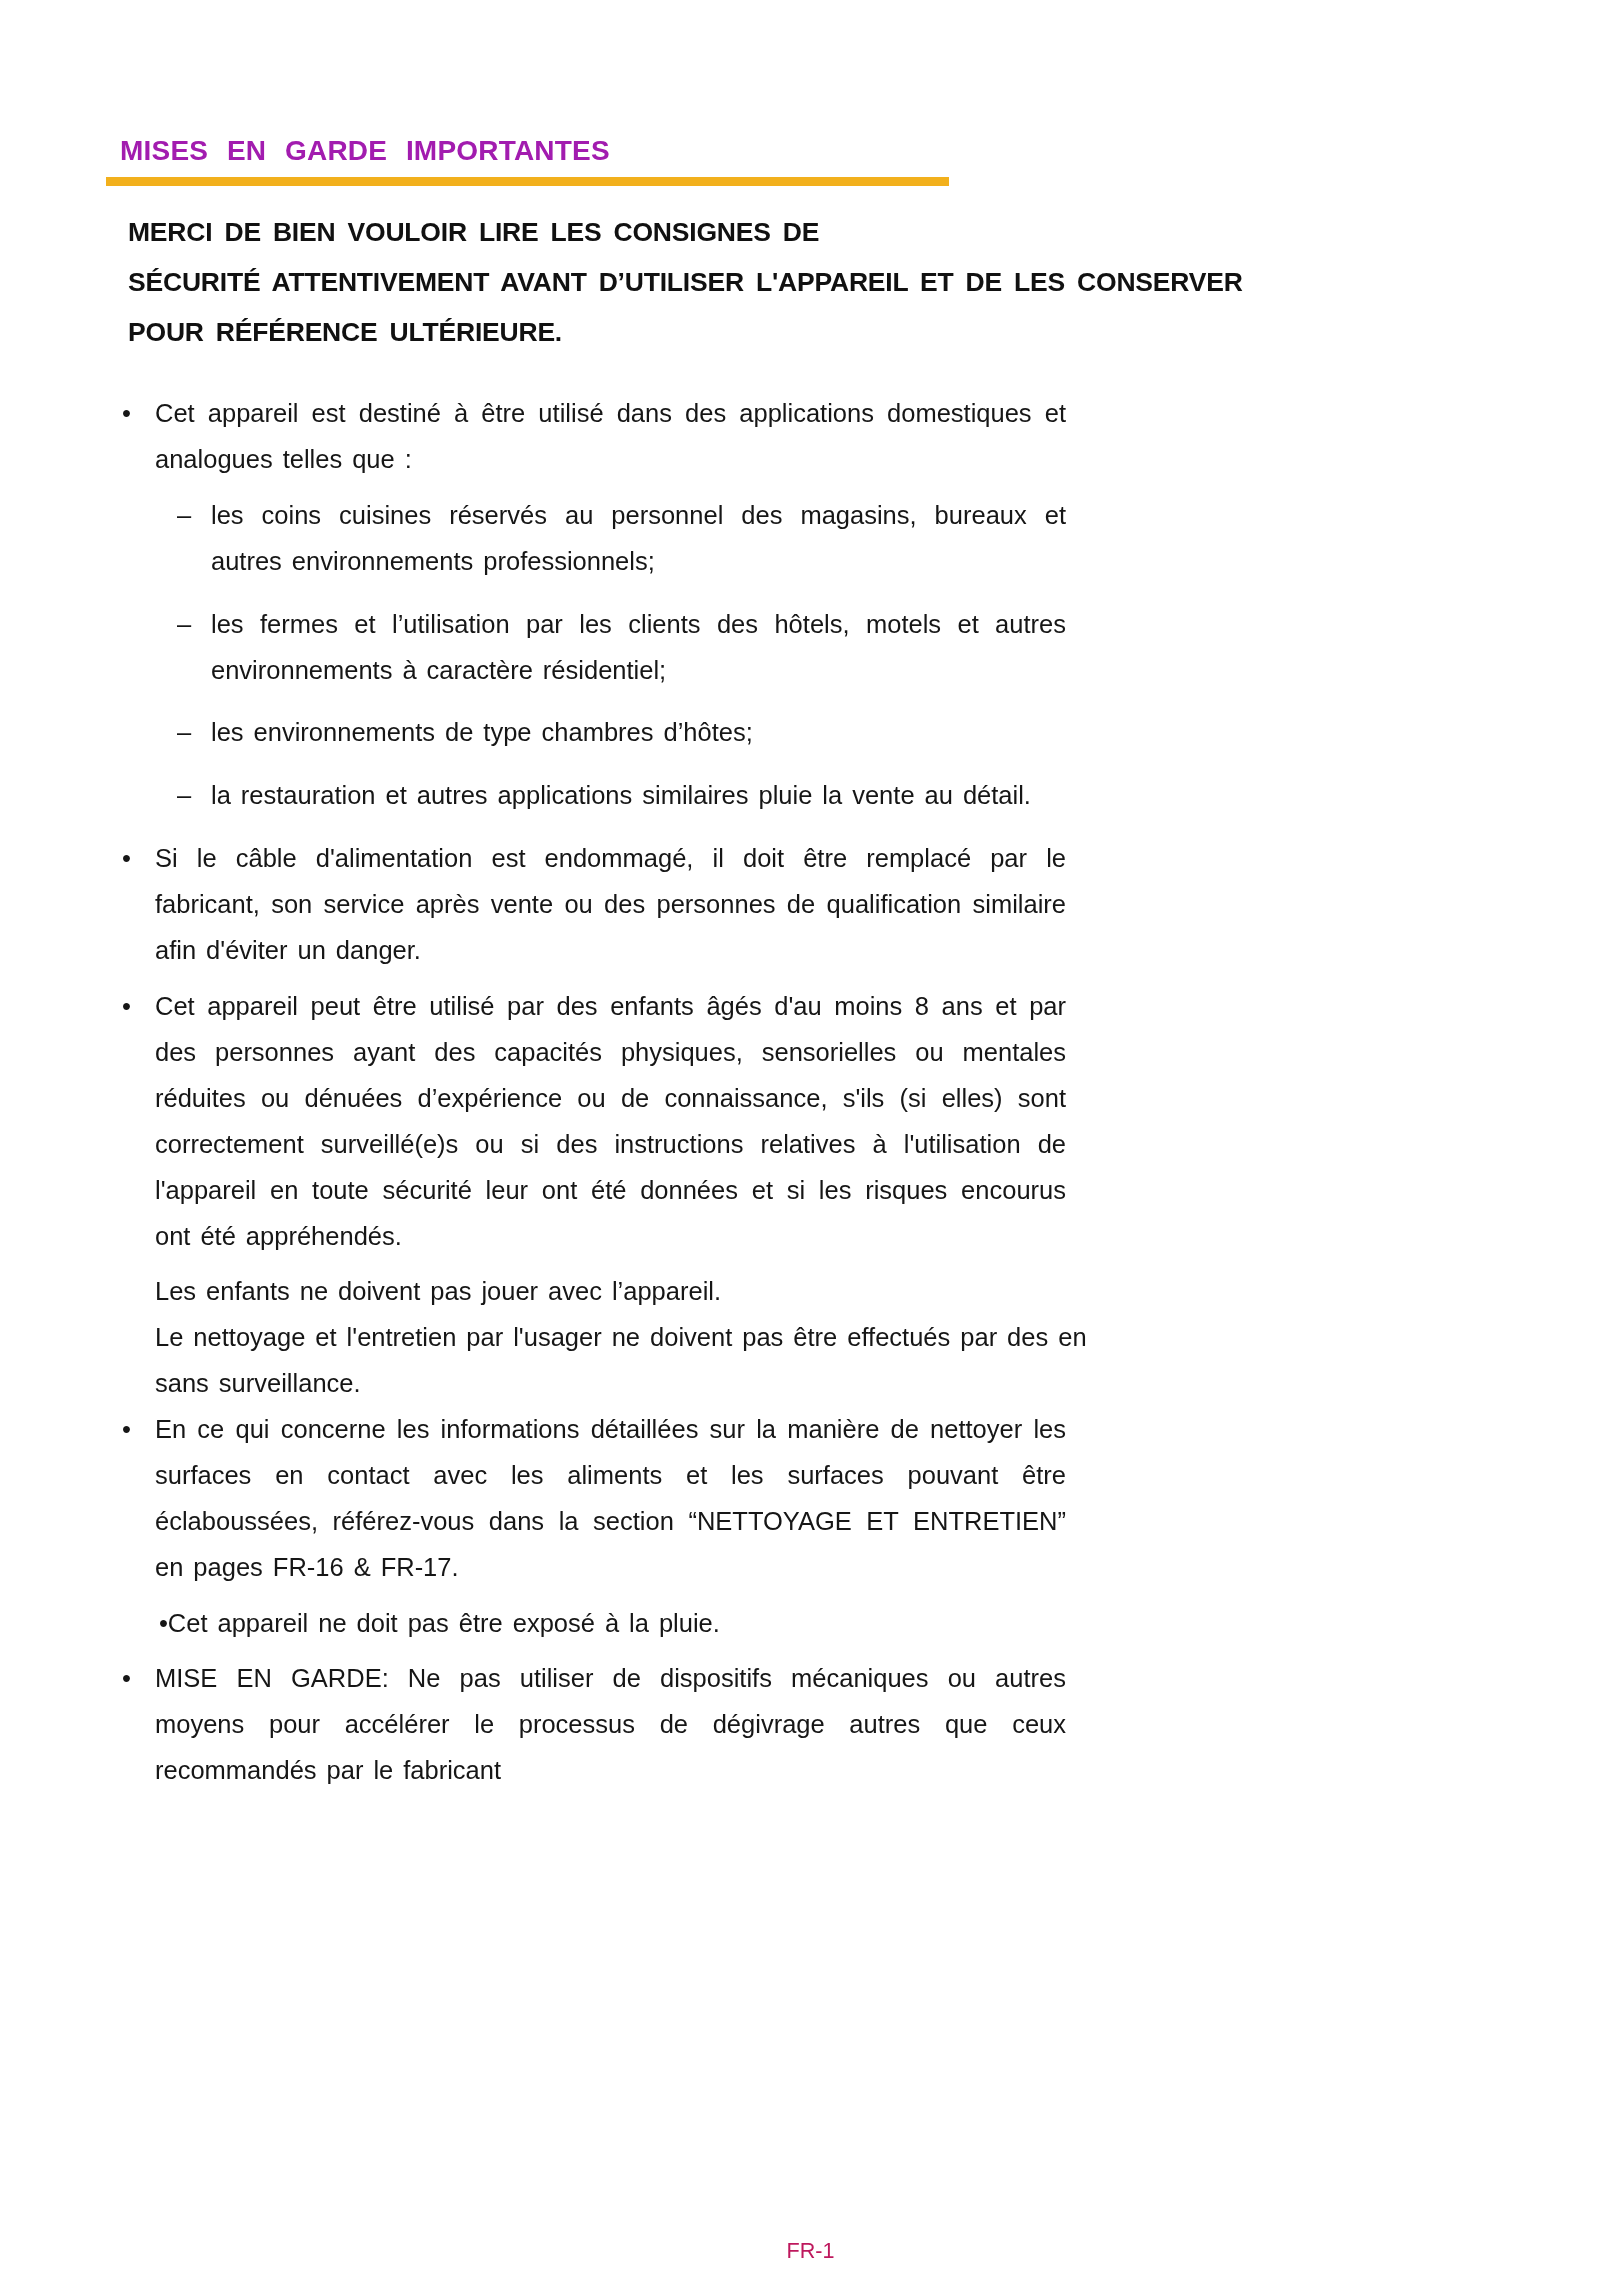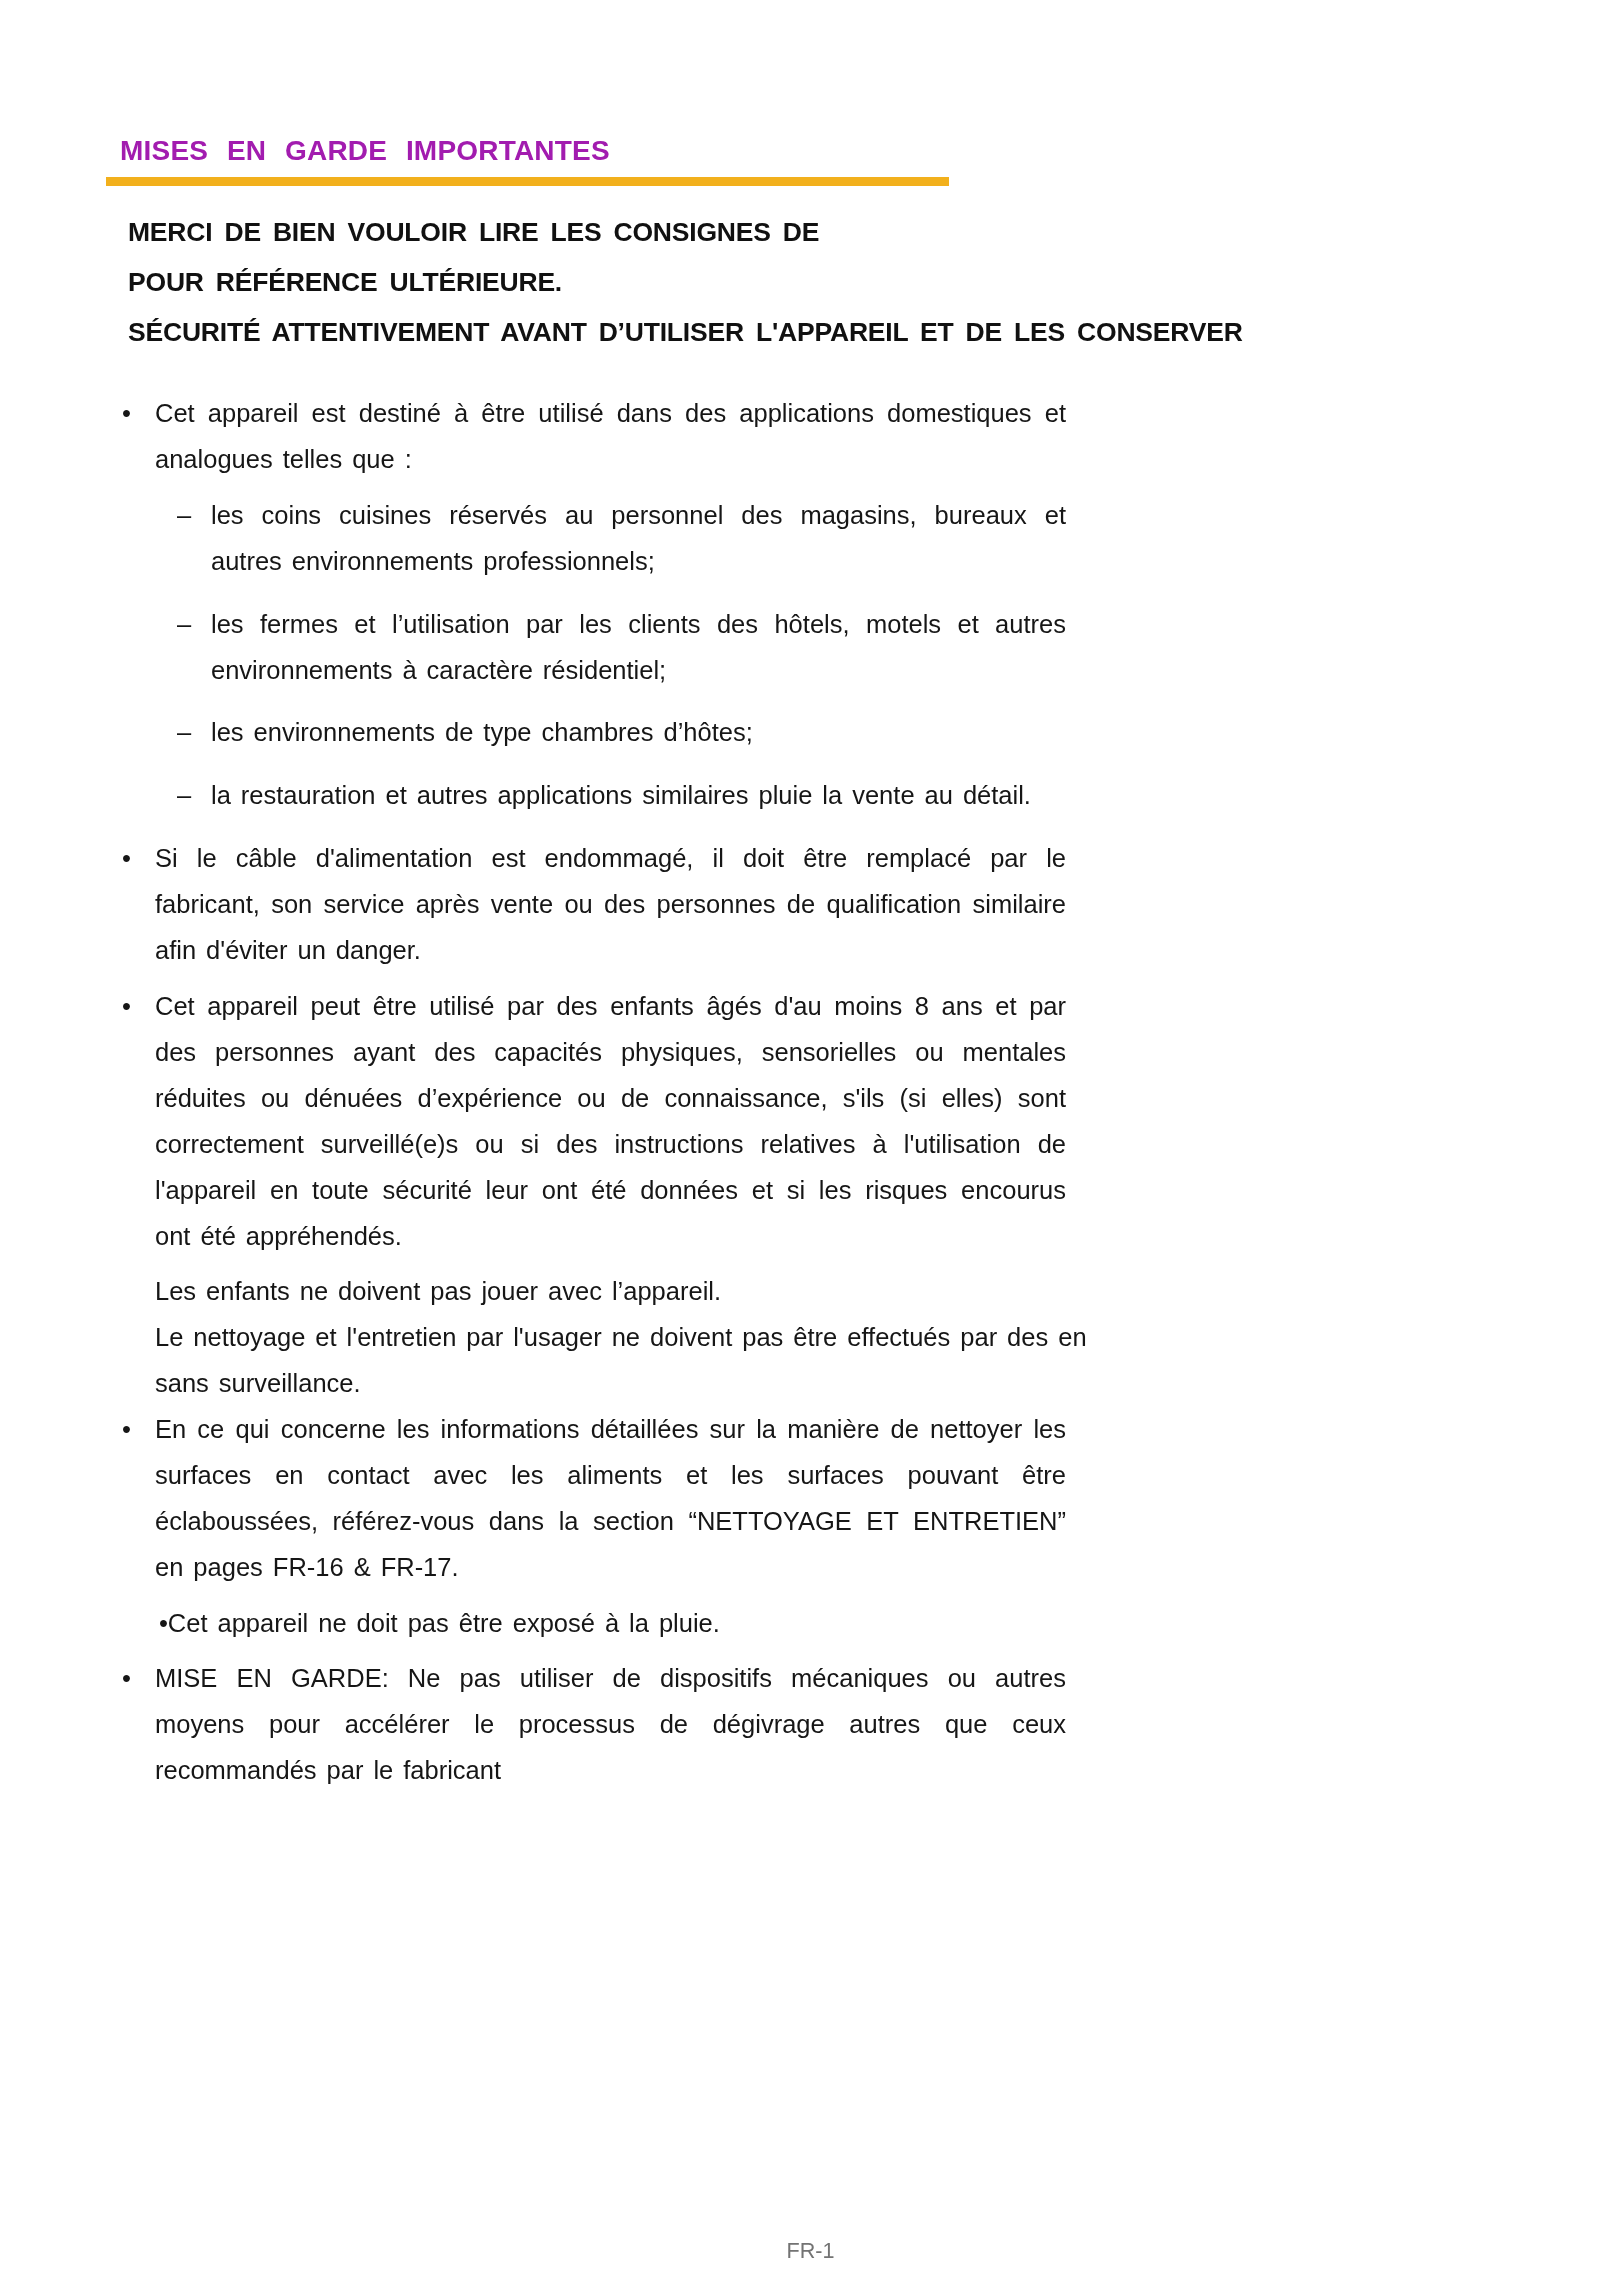--- a/index.html
+++ b/index.html
@@ -94,35 +94,35 @@
   .mb10 {
     margin-bottom: 9.8px;
   }
   .page-number {
     position: absolute;
     left: 0;
     right: 0;
     bottom: 29px;
     text-align: center;
     font-size: 21.6px;
-    color: #737373;
+    color: #be185d;
   }
 </style>
 </head>
 <body>
 
 <div class="page">
 
   <h1 class="doc-title">MISES EN GARDE IMPORTANTES</h1>
   <div class="accent-rule"></div>
 
   <div class="intro">
     <div class="intro-line">MERCI DE BIEN VOULOIR LIRE LES CONSIGNES DE</div>
+    <div class="intro-line">SÉCURITÉ ATTENTIVEMENT AVANT D’UTILISER L'APPAREIL ET DE LES CONSERVER</div>
     <div class="intro-line">POUR RÉFÉRENCE ULTÉRIEURE.</div>
-    <div class="intro-line">SÉCURITÉ ATTENTIVEMENT AVANT D’UTILISER L'APPAREIL ET DE LES CONSERVER</div>
   </div>
 
 
   <div class="list">
 
     <div class="item bullet">
       <span class="marker">•</span>
       <span class="txt">Cet appareil est destiné à être utilisé dans des applications domestiques et analogues telles que :</span>
     </div>
 

